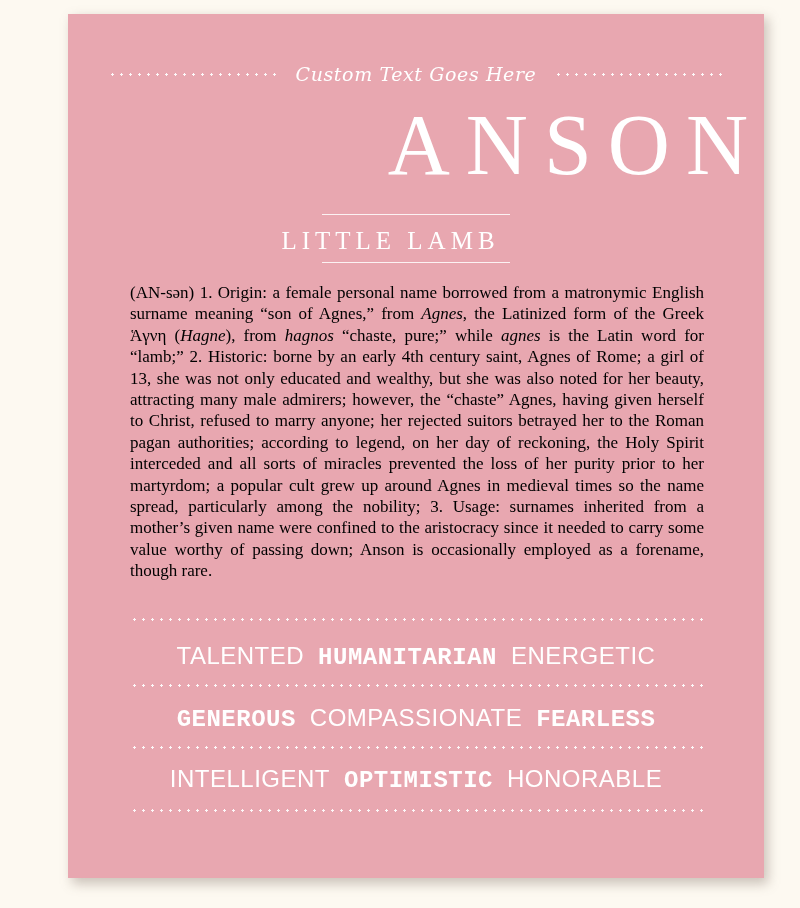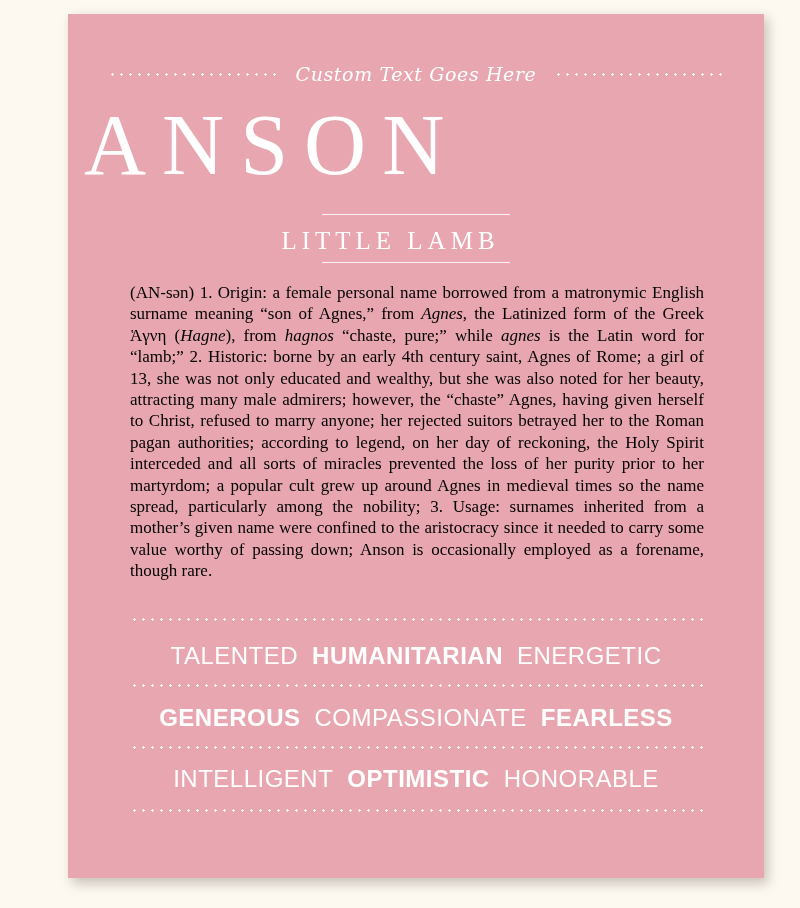--- a/index.html
+++ b/index.html
@@ -72,21 +72,21 @@
     letter-spacing: .6px;
     white-space: nowrap;
   }
 
   
   .name {
     position: absolute;
     left: 0;
     top: 88px;
     width: 696px;
-    text-align: left;
+    text-align: right;
     color: #ffffff;
     font-family: "Liberation Serif", serif;
     font-size: 86px;
     font-weight: 400;
     letter-spacing: 16px;
     text-indent: 16px;
     line-height: 1;
   }
 
   
@@ -158,21 +158,21 @@
   .trait-line.l2 { top: 684px; }
   .trait-line.l3 { top: 745px; }
 
   .trait {
     display: inline-block;
     font-size: 24px;
     letter-spacing: .5px;
     line-height: 40px;
     vertical-align: baseline;
   }
-  .trait.bold { font-weight: bold; }
+  .trait.bold { font-weight: bold; font-family: Liberation Mono, monospace; }
   .trait.light { font-weight: 400; }
   .trait + .trait { margin-left: 14px; }
 </style>
 </head>
 <body>
 
 <div class="poster-stage">
 
   <div class="poster-shadow"></div>
 

